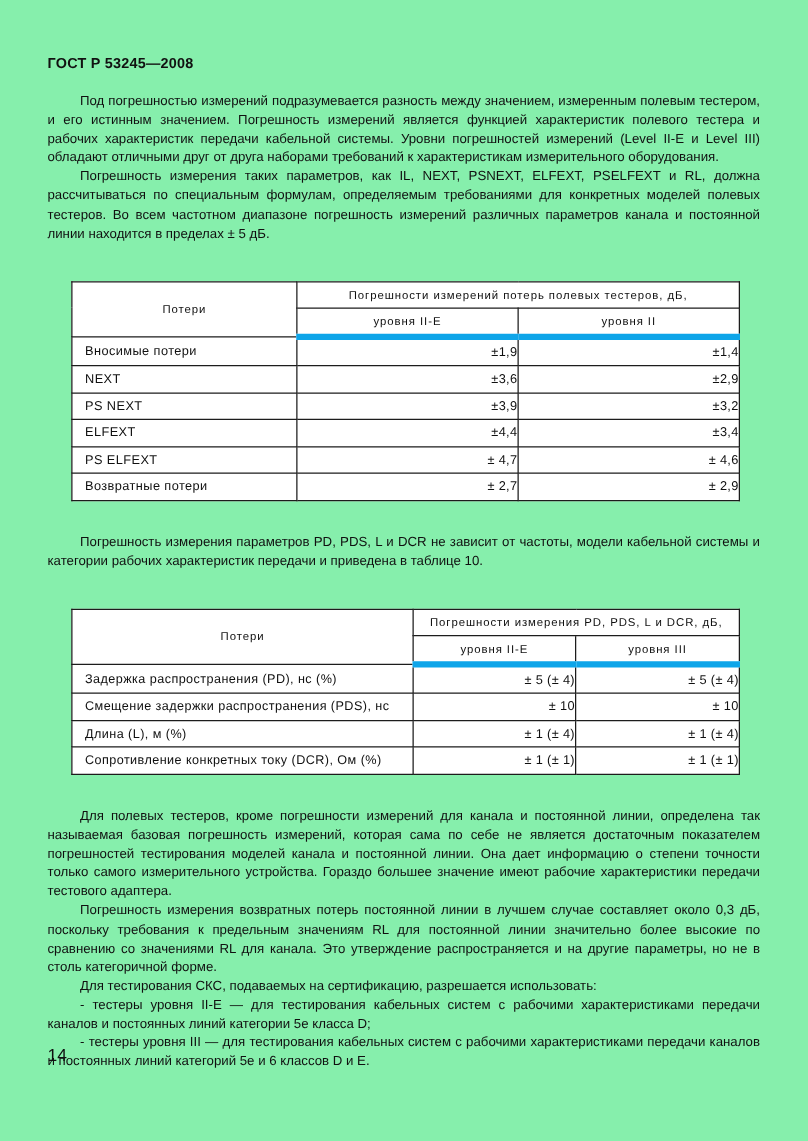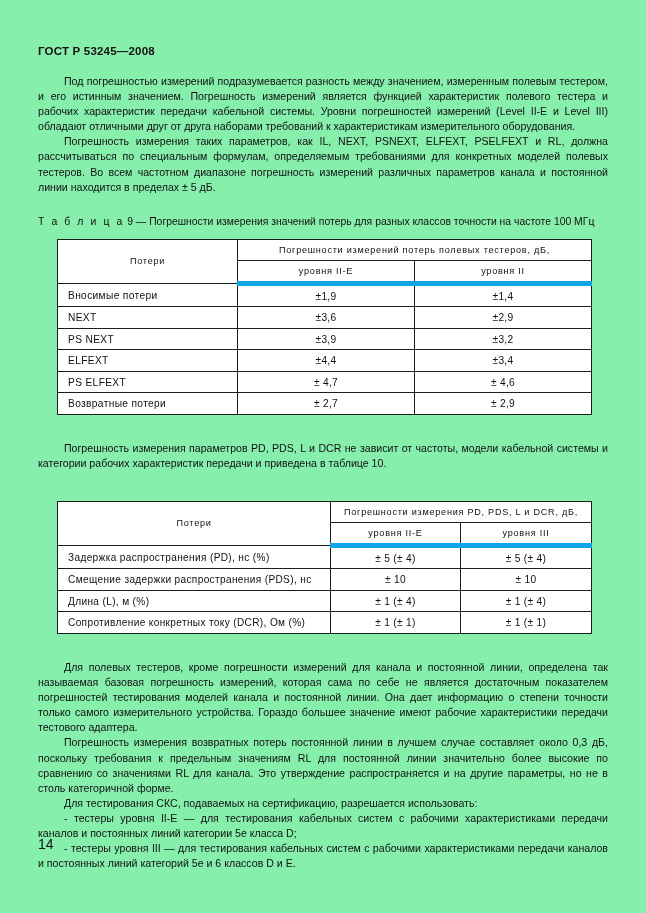--- a/index.html
+++ b/index.html
@@ -91,21 +91,21 @@
     font-size: 10.2px;
     height: 20.5px;
     margin-top: 12px;
   }
   table.gost td.label {
     text-align: left;
     padding-left: 10px;
     letter-spacing: 0.35px;
   }
   table.gost td.value {
-    text-align: center;
+    text-align: right;
     letter-spacing: 0.3px;
   }
   table.gost tr.first-body td {
     border-top: 1px solid #1c1c1c;
   }
   table.gost thead tr:last-child th {
     border-bottom: 5px solid #0ea5e9;
   }
 
   
@@ -138,23 +138,20 @@
 
   <div class="page-header">ГОСТ Р 53245—2008</div>
 
   <div class="content">
 
     <p class="para">Под погрешностью измерений подразумевается разность между значением, измеренным полевым тестером, и его истинным значением. Погрешность измерений является функцией характеристик полевого тестера и рабочих характеристик передачи кабельной системы. Уровни погрешностей измерений (Level II-E и Level III) обладают отличными друг от друга наборами требований к характеристикам измерительного оборудования.</p>
     <p class="para">Погрешность измерения таких параметров, как IL, NEXT, PSNEXT, ELFEXT, PSELFEXT и RL, должна рассчитываться по специальным формулам, определяемым требованиями для конкретных моделей полевых тестеров. Во всем частотном диапазоне погрешность измерений различных параметров канала и постоянной линии находится в пределах ± 5 дБ.</p>
 
     <div class="spacer-20"></div>
 
-    <div class="table-caption">
-      <span class="tword">Т а б л и ц а</span><span class="tnum">&nbsp;</span><span class="tnum">9</span>&nbsp;<span class="tnum">— Погрешности измерения значений потерь для разных классов точности на частоте 100 МГц</span>
-    </div>
 
     <div class="spacer-10"></div>
 
     <table class="gost t9">
       <colgroup>
         <col class="c1">
           <col class="c2">
           <col class="c3">
       </colgroup>
       <thead>

